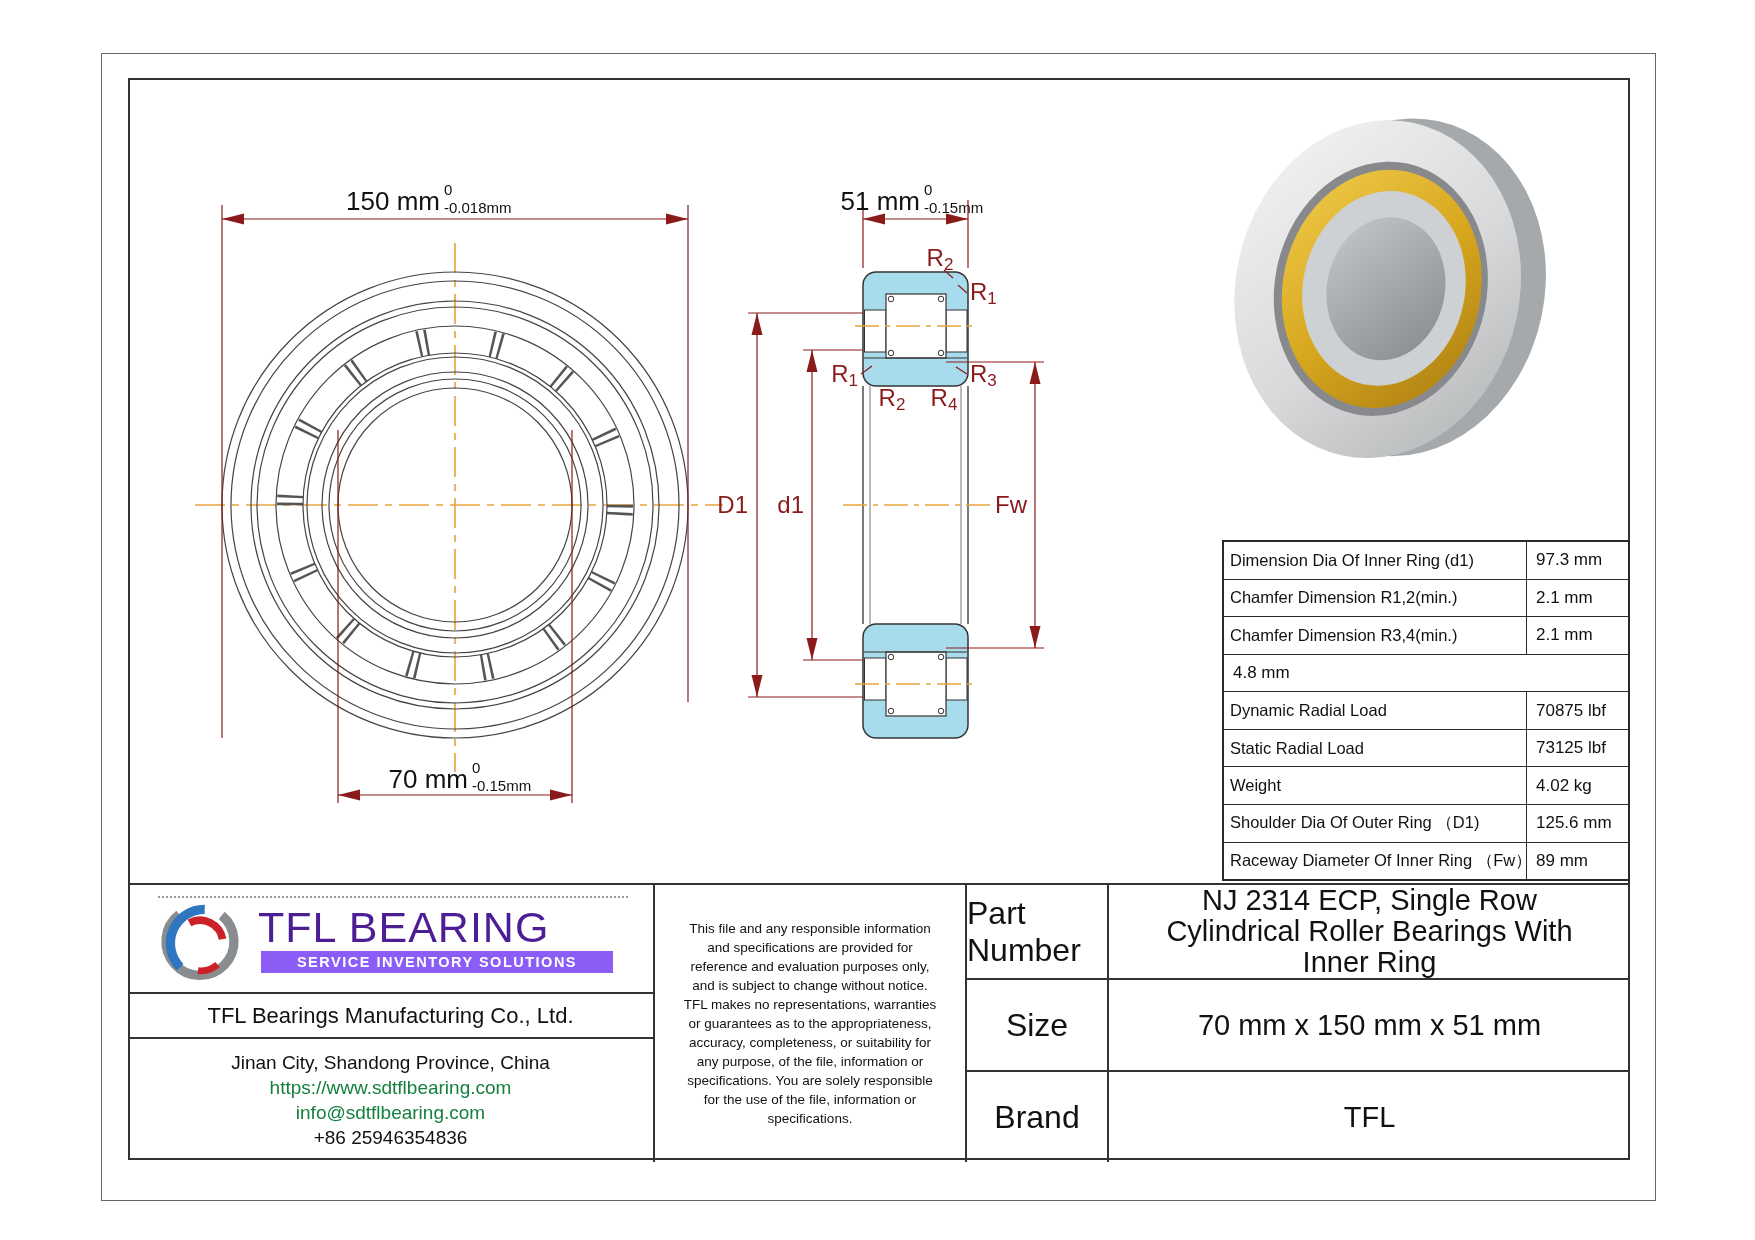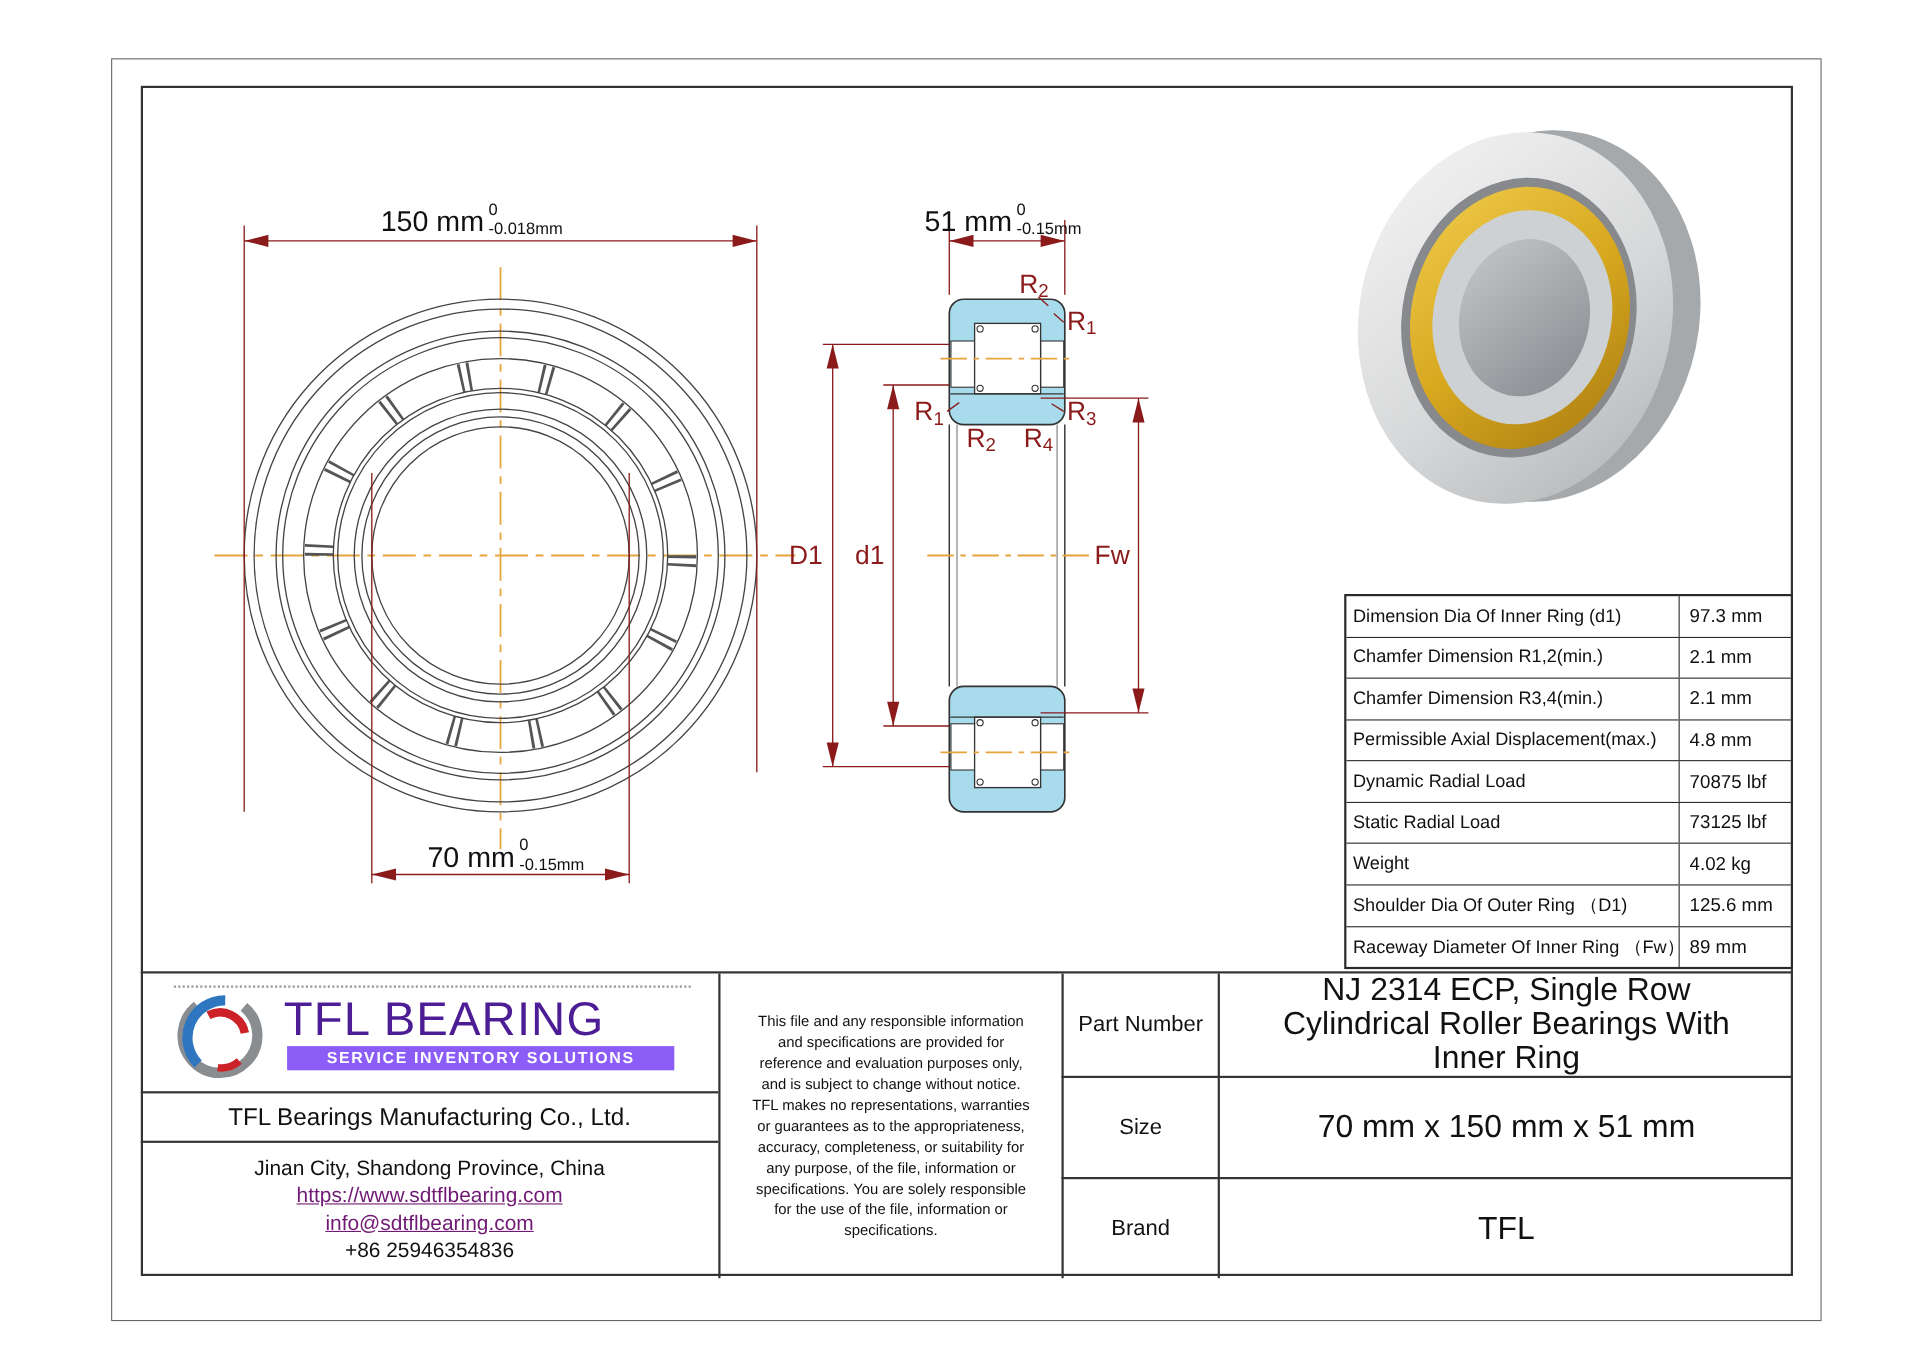--- a/index.html
+++ b/index.html
@@ -26,24 +26,24 @@
   
   #title-block{position:absolute;left:128px;top:883px;width:1502px;height:277px;border-top:2px solid #333;box-sizing:content-box;}
   .tb-line{position:absolute;background:#333;}
   .tb-cell{position:absolute;display:flex;align-items:center;justify-content:center;}
   #dotted-top{position:absolute;left:30px;top:11px;width:470px;height:0;border-top:2px dotted #9a9a9a;}
   #logo-swirl{position:absolute;left:30px;top:15px;width:85px;height:85px;}
   #logo-text{position:absolute;left:130px;top:18px;font-size:43px;font-weight:normal;letter-spacing:1px;color:#4c1d95;white-space:nowrap;}
   #logo-banner{position:absolute;left:133px;top:66px;width:352px;height:22px;background:#8b5cf6;color:#fff;font-size:14.5px;font-weight:bold;letter-spacing:1.5px;display:flex;align-items:center;justify-content:center;white-space:nowrap;}
   #company-cell{left:0;top:109px;width:525px;height:43px;font-size:22px;font-weight:500;color:#111;}
   #contact-cell{left:0;top:154px;width:525px;height:121px;flex-direction:column;font-size:19px;line-height:25px;}
-  #contact-cell .blue{color:#701a75;text-decoration:underline;}
+  #contact-cell .blue{color:#15803d;}
   #contact-cell .bold{font-weight:500;}
   #disclaimer-cell{left:527px;top:0;width:310px;height:277px;flex-direction:column;font-size:13.5px;line-height:19px;color:#111;font-weight:500;}
-  .field-label{font-size:20px;}
+  .field-label{font-size:32px;}
   .field-value{font-size:29px;text-align:center;line-height:31px;}
   #pn-value-inner{width:470px;}
 </style>
 </head>
 <body>
 
 <div id="page">
   <div id="outer-border"></div>
   <div id="inner-border"></div>
 
@@ -201,21 +201,20 @@
       </div>
     <div class="spec-row">
         <div class="spec-label">Chamfer Dimension R1,2(min.)</div>
         <div class="spec-value">2.1 mm</div>
       </div>
     <div class="spec-row">
         <div class="spec-label">Chamfer Dimension R3,4(min.)</div>
         <div class="spec-value">2.1 mm</div>
       </div>
     <div class="spec-row">
-        <div class="spec-label">Permissible Axial Displacement(max.)</div>
         <div class="spec-value">4.8 mm</div>
       </div>
     <div class="spec-row">
         <div class="spec-label">Dynamic Radial Load</div>
         <div class="spec-value">70875 lbf</div>
       </div>
     <div class="spec-row">
         <div class="spec-label">Static Radial Load</div>
         <div class="spec-value">73125 lbf</div>
       </div>

